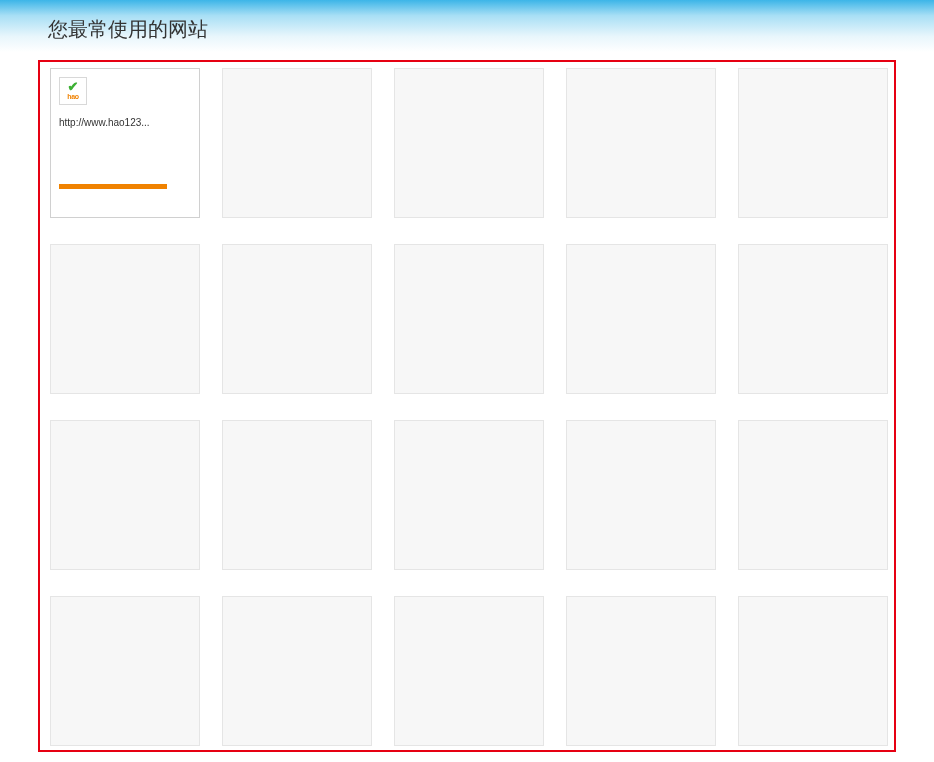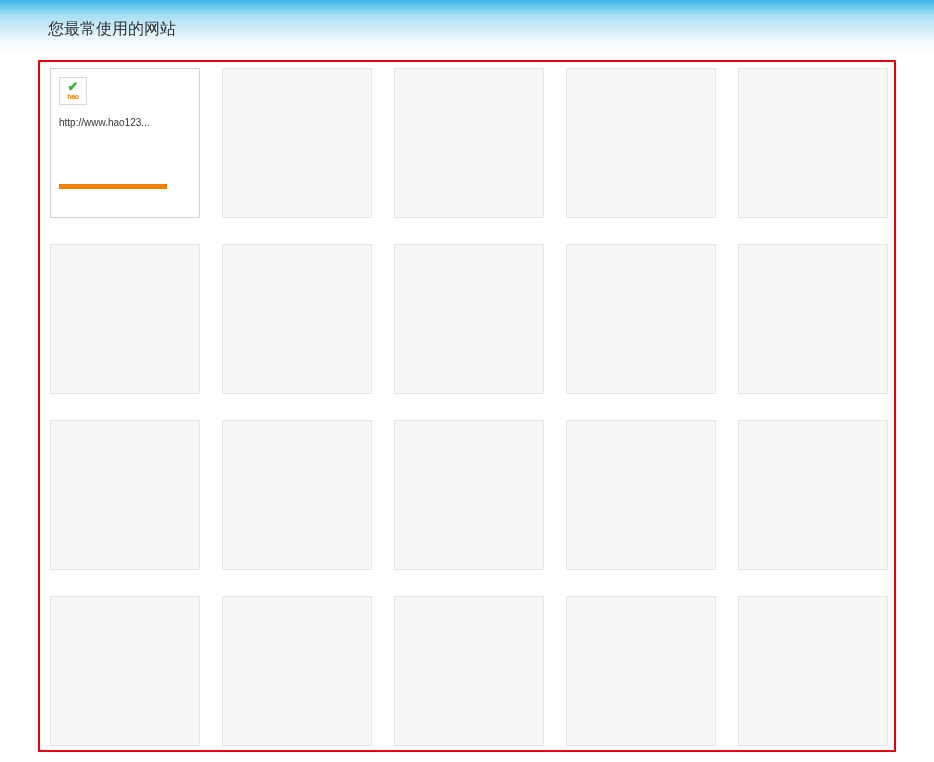--- a/index.html
+++ b/index.html
@@ -15,21 +15,21 @@
       overflow: hidden;
     }
     .header {
       height: 52px;
       background: linear-gradient(to bottom, #3cb5e8 0%, #a8dff5 30%, #e8f6fc 70%, #ffffff 100%);
       padding-left: 48px;
       display: flex;
       align-items: center;
     }
     .header-title {
-      font-size: 16px;
+      font-size: 20px;
       color: #333;
       padding-top: 6px;
     }
     .main-container {
       margin: 8px 38px 0 38px;
       border: 2px solid #e60012;
       padding: 6px 10px 0 10px;
       height: 692px;
     }
     .tiles-grid {

